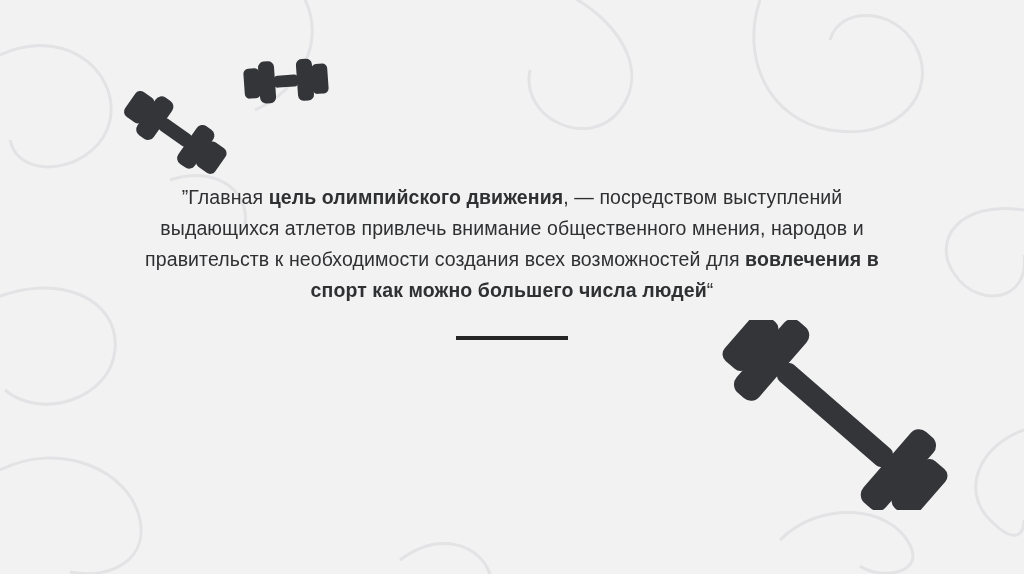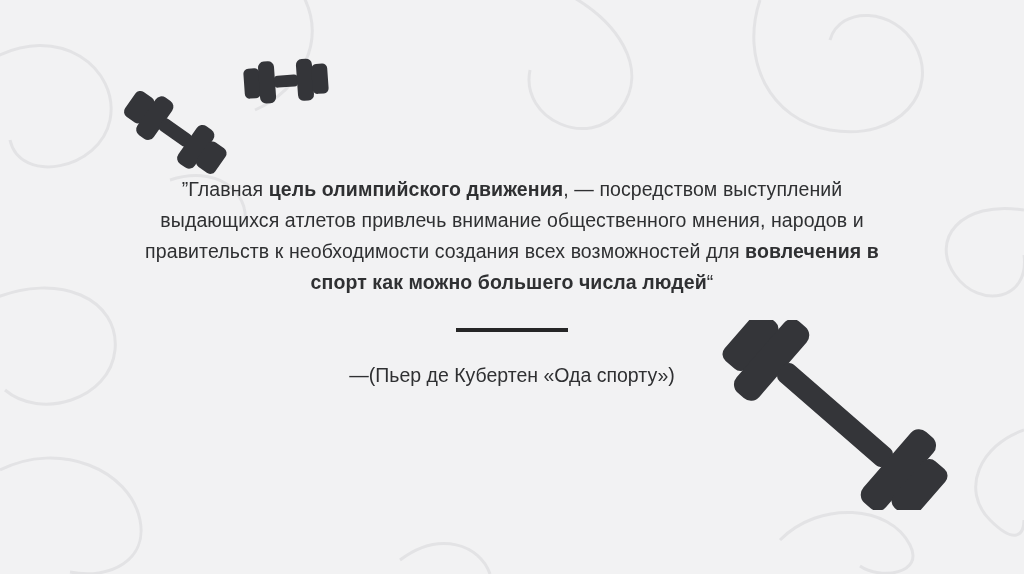--- a/index.html
+++ b/index.html
@@ -19,21 +19,21 @@
     position: absolute;
     top: 0; left: 0;
     width: 1024px;
     height: 574px;
     pointer-events: none;
   }
   .quote-block {
     position: absolute;
     left: 50%;
     transform: translateX(-50%);
-    top: 174px;
+    top: 182px;
     width: 760px;
     text-align: center;
   }
   .quote-text {
     font-size: 19.5px;
     line-height: 31px;
     color: #2f3032;
     font-family: "Liberation Sans", sans-serif;
     letter-spacing: 0.1px;
   }
@@ -108,16 +108,15 @@
   </svg>
 
   <div class="quote-block">
     <div class="quote-text">
       <span>”</span><span>Главная </span><b>цель олимпийского движения</b><span>, — посредством выступлений</span>
       <span>выдающихся атлетов привлечь внимание общественного мнения,</span>
       <span>народов и правительств к необходимости создания всех возможностей</span>
       <span>для </span><b>вовлечения в спорт как можно большего числа людей</b><span>“</span>
     </div>
     <div class="divider"></div>
-    <div class="attribution">—(Пьер де Кубертен «Ода спорту»)</div>
   </div>
 
 </div>
 
 </body></html>

